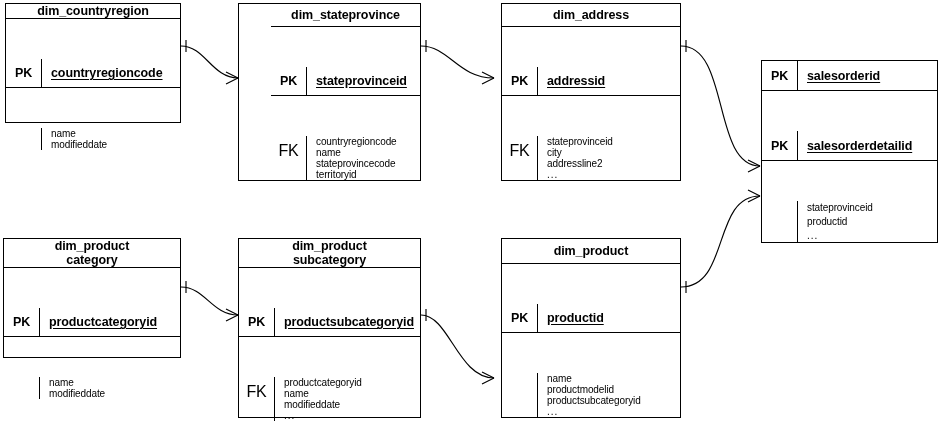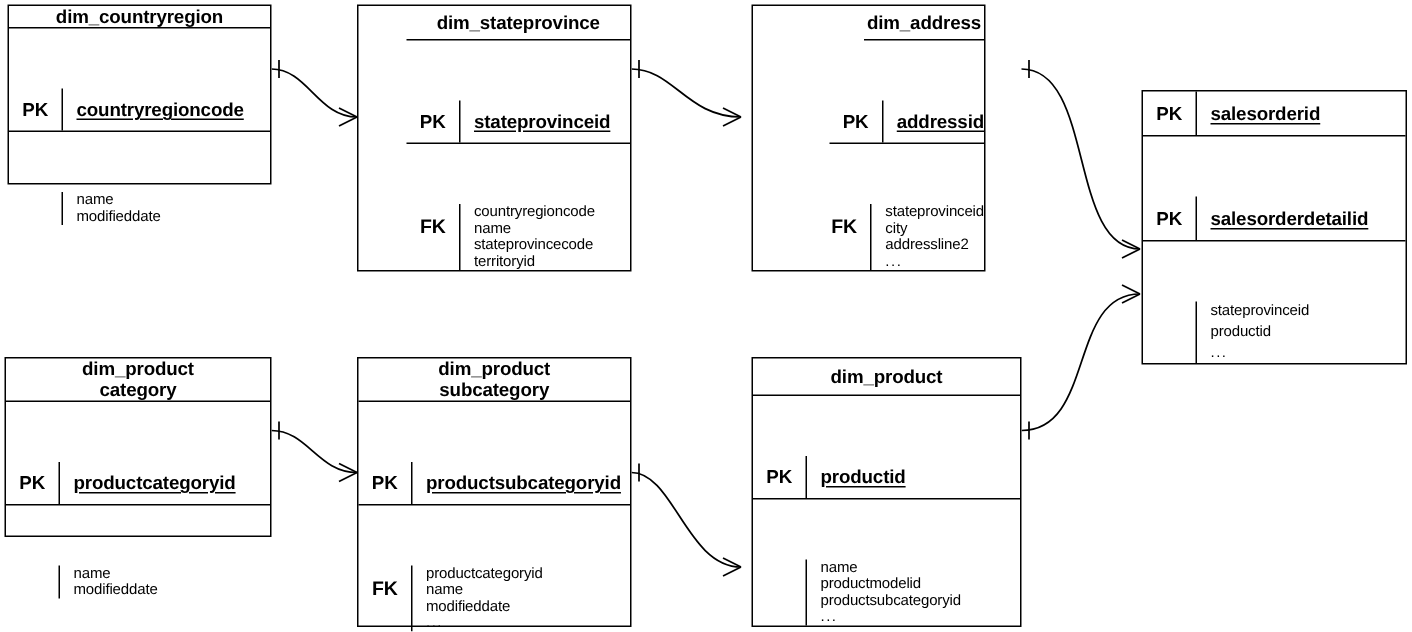--- a/index.html
+++ b/index.html
@@ -99,22 +99,22 @@
     width: 36px;
     flex: 0 0 36px;
     border-right: 1.4px solid #000000;
     position: relative;
   }
   .attr-keycol span {
     position: absolute;
     left: 0;
     width: 100%;
     text-align: center;
-    font-weight: bold;
-    font-size: 13px;
+    font-weight: normal;
+    font-size: 16px;
     letter-spacing: -0.1px;
     transform: translateY(-50%);
   }
   .attr-list {
     flex: 1 1 auto;
     display: flex;
     flex-direction: column;
   }
   .attr-item {
     box-sizing: border-box;
@@ -224,21 +224,21 @@
         <div class="attr-list">
           <div class="attr-item">countryregioncode</div>
           <div class="attr-item">name</div>
           <div class="attr-item">stateprovincecode</div>
           <div class="attr-item">territoryid</div>
         </div>
       </div>
     </div>
   </div>
 
-  <div class="entity" style="left:501px; top:3px; width:156px; height:178px;align-items:flex-end;">
+  <div class="entity" style="left:501px; top:3px; width:180px; height:178px;">
     <div class="ent-title" style="height:29px;">dim_address</div>
     <div class="ent-row sep" style="height:29px;">
       <div class="key-cell">PK</div>
       <div class="field-cell pk">addressid</div>
     </div>
     <div class="ent-body">
       <div class="attr-group">
         <div class="attr-keycol">
           <span style="top:15px;">FK</span>
         </div>

